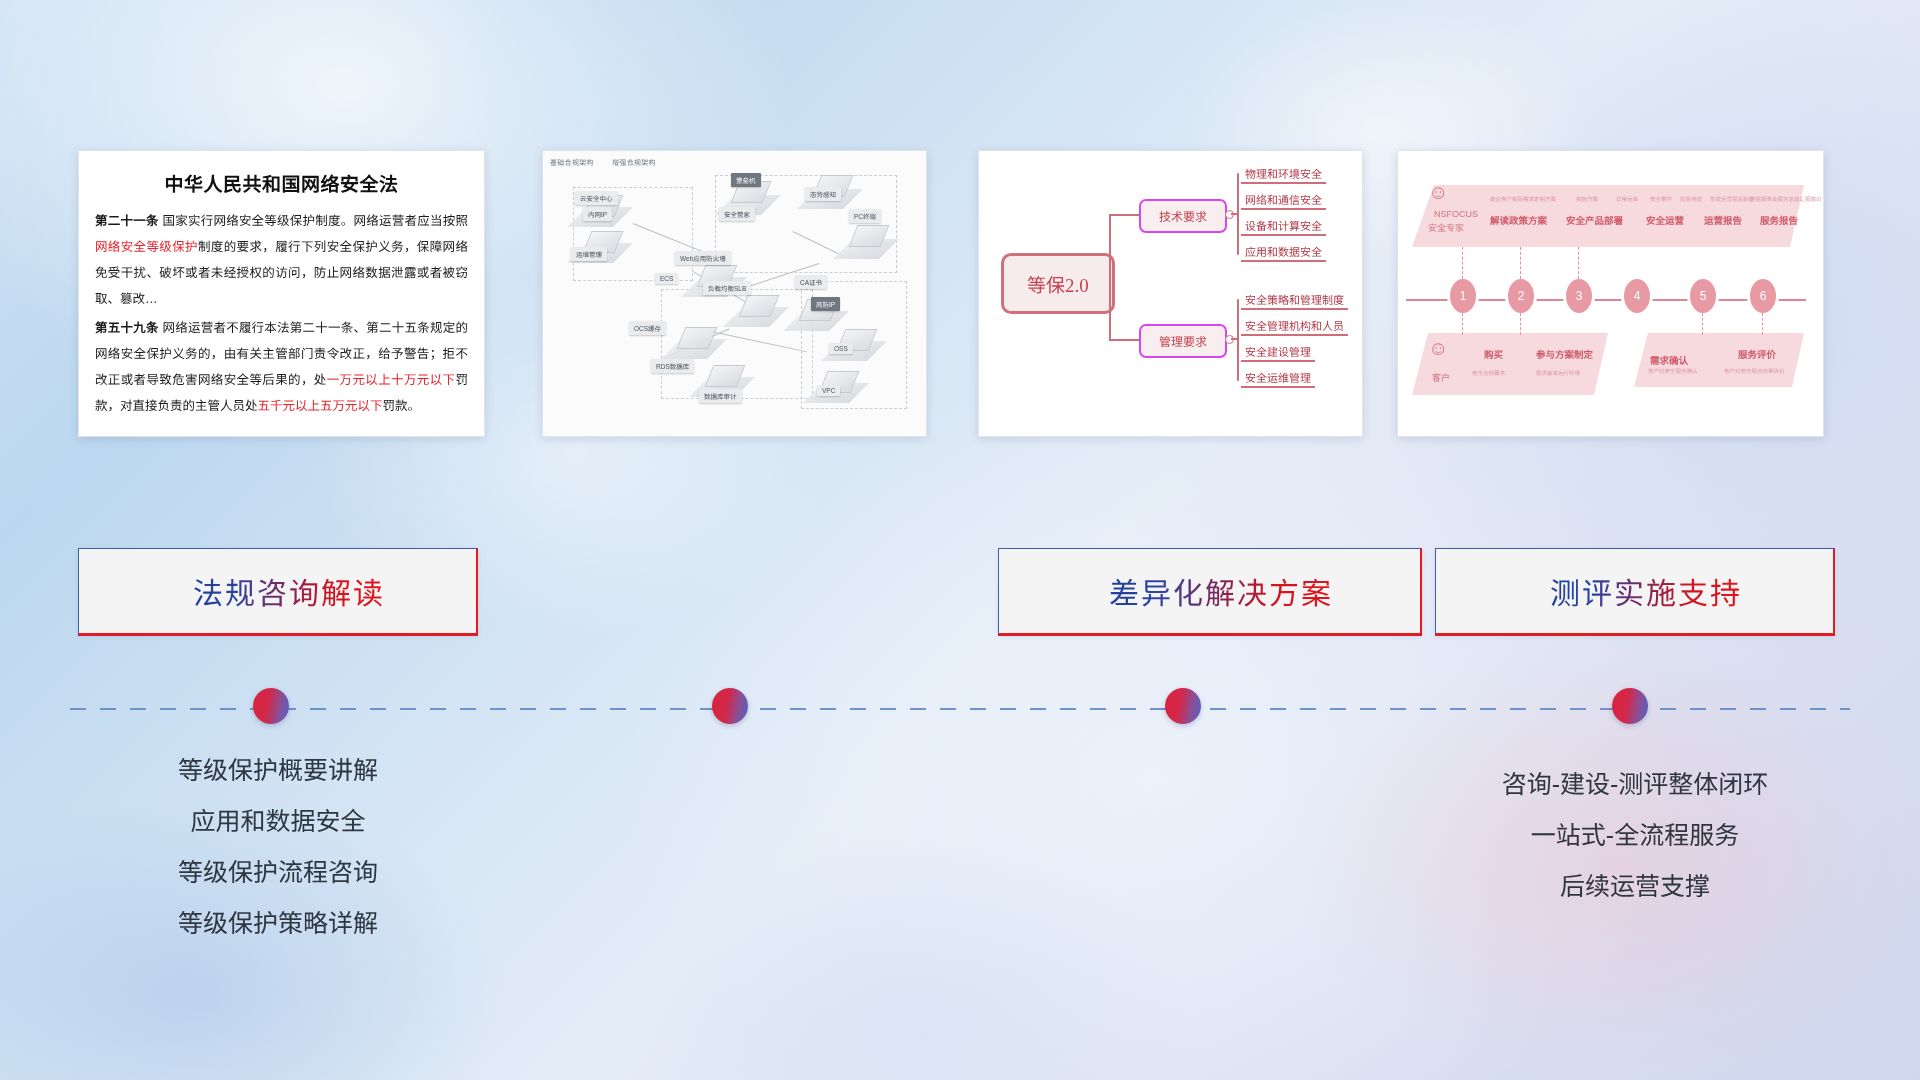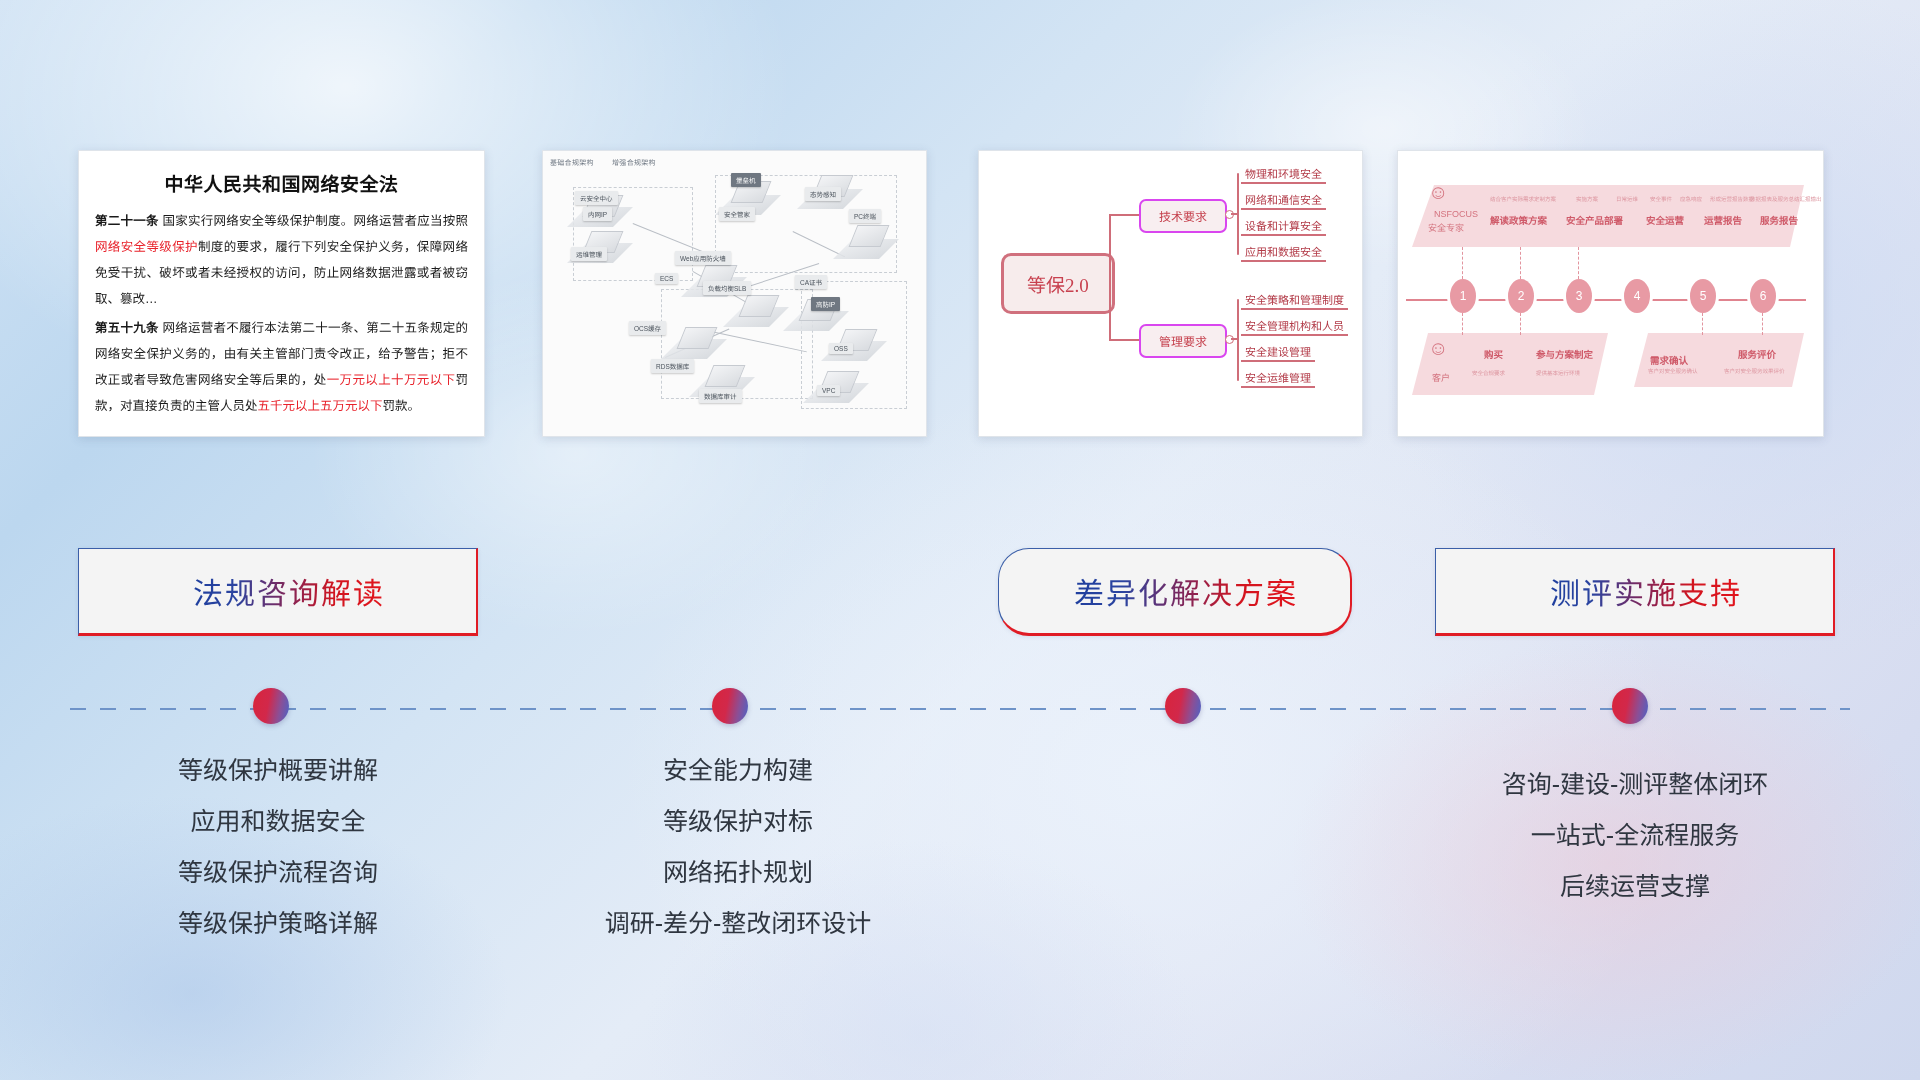--- a/index.html
+++ b/index.html
@@ -104,21 +104,21 @@
         border-top:1px solid #3b5fa8;border-left:1px solid #3b5fa8;
         border-right:2px solid #e01b24;border-bottom:3px solid #e01b24;
         display:flex;align-items:center;justify-content:center;
         box-shadow:0 1px 4px rgba(50,70,110,.1);}
   .head .txt{font-size:30px;font-weight:400;letter-spacing:2px;
         background:linear-gradient(90deg,#1f3f9e 0%,#2b44a0 22%,#8a2352 52%,#d2151f 74%,#e2141c 100%);
         -webkit-background-clip:text;background-clip:text;color:transparent;
         font-family:"Liberation Serif","DejaVu Serif",serif;margin-left:23px;}
   .head.h1{left:78px;width:400px;}
   .head.h2{left:538px;width:400px;}
-  .head.h3{left:998px;width:354px;border-radius:31px;}
+  .head.h3{left:998px;width:424px;}
   .head.h4{left:1435px;width:400px;}
 
   
   .tl{position:absolute;left:70px;top:707px;width:1780px;height:4px;
       background-image:linear-gradient(90deg,#6e93c8 0 16px,transparent 16px 30px);
       background-size:30px 2px;background-repeat:repeat-x;background-position:0 1px;}
   .tl-dot{position:absolute;top:688px;width:36px;height:36px;border-radius:50%;
       background:linear-gradient(100deg,#d8243c 0%,#d2284a 42%,#8b4f96 72%,#4a64c8 100%);
       box-shadow:0 2px 5px rgba(60,60,120,.25);}
   .d1{left:253px;} .d2{left:712px;} .d3{left:1165px;} .d4{left:1612px;}
@@ -321,26 +321,20 @@
   <div class="tl-dot d3"></div>
   <div class="tl-dot d4"></div>
 
   <div class="lists">
     <div class="col l1">
       <div class="li">等级保护概要讲解</div>
       <div class="li">应用和数据安全</div>
       <div class="li">等级保护流程咨询</div>
       <div class="li">等级保护策略详解</div>
     </div>
-    <div class="col l2">
-      <div class="li">安全能力构建</div>
-      <div class="li">等级保护对标</div>
-      <div class="li">网络拓扑规划</div>
-      <div class="li">调研-差分-整改闭环设计</div>
-    </div>
     <div class="col l4" style="top:14px;">
       <div class="li">咨询-建设-测评整体闭环</div>
       <div class="li">一站式-全流程服务</div>
       <div class="li">后续运营支撑</div>
     </div>
   </div>
 
 </div>
 
 </body></html>

